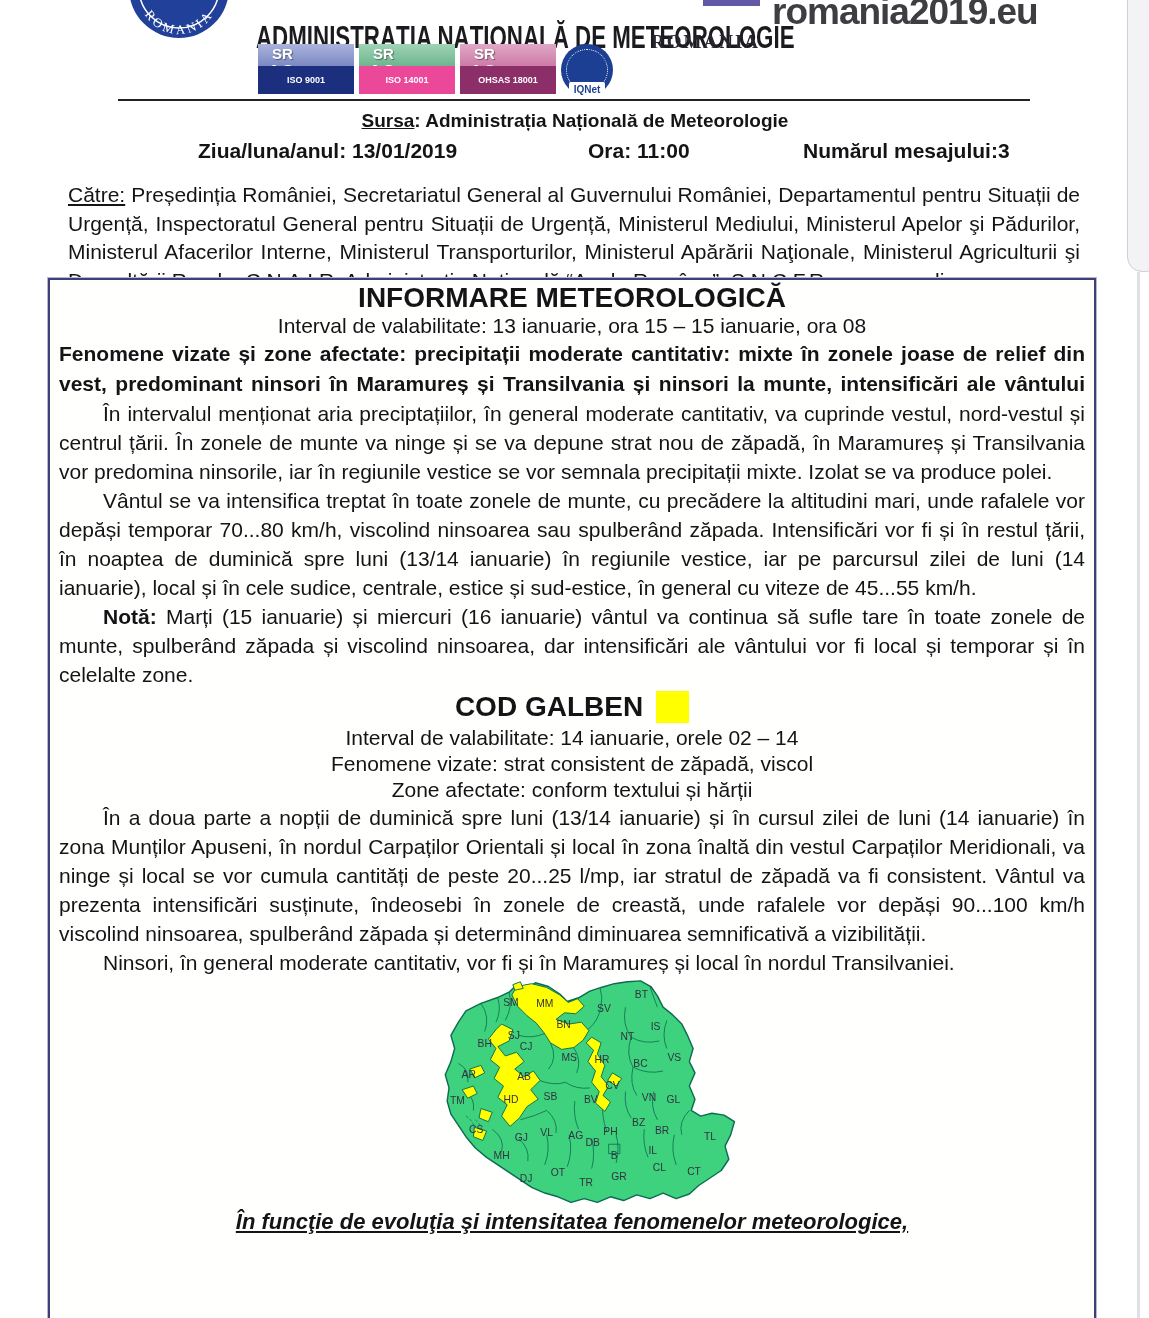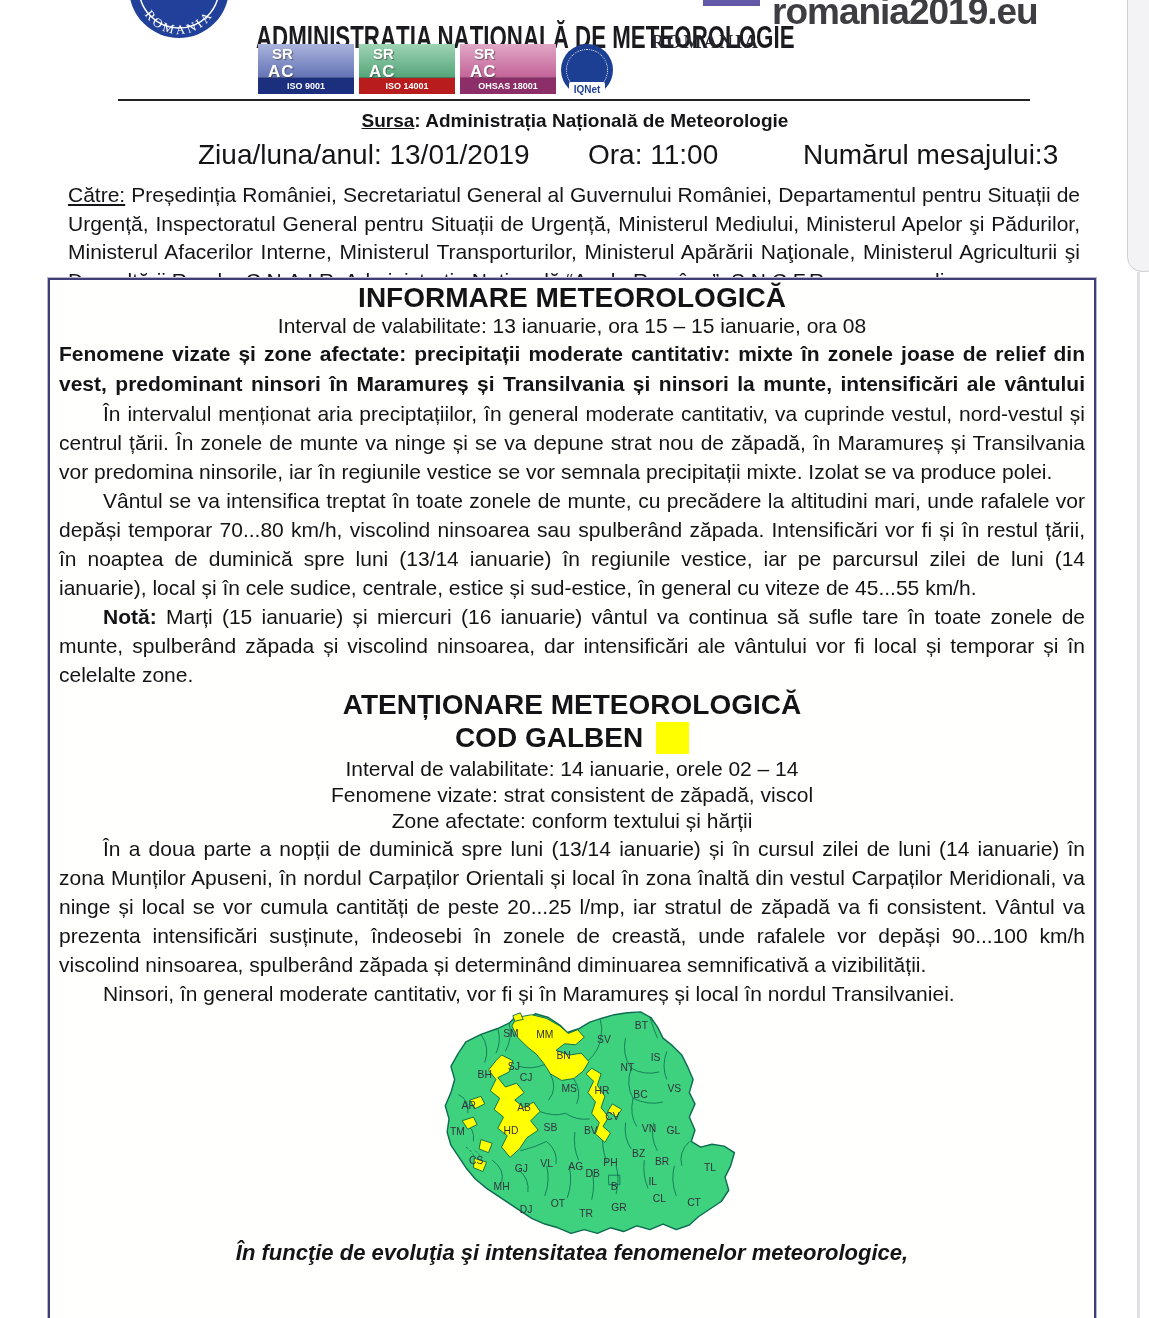--- a/index.html
+++ b/index.html
@@ -26,41 +26,41 @@
   .badges-row { position:absolute; left:258px; top:44px; display:flex; gap:5px; align-items:flex-start; }
   .cert-badge { width:49px; height:50px; position:relative; font-weight:bold; overflow:hidden;padding-left:47px; }
   .cert-top {
     position:absolute; left:0; right:0; top:0; bottom:12px;
     color:#fff; text-shadow:1px 1px 1px rgba(40,40,40,.55);
   }
   .cert-sr { position:absolute; left:14px; top:1px; font-size:15px; }
   .cert-ac { position:absolute; left:10px; top:18px; font-size:17px; letter-spacing:1px; }
   .cert-mid { position:absolute; left:0; right:0; bottom:12px; height:5px; background:rgba(20,20,40,.28); }
   .cert-bottom {
-    position:absolute; left:0; right:0; bottom:0; height:16px; font-size:9px; color:#fff;
+    position:absolute; left:0; right:0; bottom:0; height:28px; font-size:9px; color:#fff;
     display:flex; align-items:center; justify-content:center; white-space:nowrap;margin-top:43px;
   }
   .badge-blue  .cert-top { background:linear-gradient(180deg,#aab4dc,#5a6ab0); }
   .badge-blue  .cert-bottom { background:#1b2f7e; }
   .badge-green .cert-top { background:linear-gradient(180deg,#9fd4b4,#4a9e72); }
-  .badge-green .cert-bottom { background:#b91c1c; }
+  .badge-green .cert-bottom { background:#ec4899; }
   .badge-pink  .cert-top { background:linear-gradient(180deg,#e0a8c6,#c05a92); }
   .badge-pink  .cert-bottom { background:#8c2f68; }
   .iqnet-badge { width:52px; height:52px; border-radius:50%; background:#1c3f94; position:relative; }
   .iqnet-ring { position:absolute; inset:5px; border:1px dotted #fff; border-radius:50%; }
   .iqnet-center {
     position:absolute; left:8px; right:8px; top:19px; height:14px; background:#fff; border-radius:2px;
     display:flex; align-items:center; justify-content:center;
     font-size:10px; font-weight:bold; color:#1c3f94;margin-top:19px;
   }
   .header-rule { position:absolute; left:118px; top:99px; width:912px; height:2px; background:#222; }
   
   .sursa-line { position:absolute; left:120px; top:110px; width:910px; text-align:center; font-size:19px; font-weight:bold; }
   .u { text-decoration:underline; }
-  .meta-item { position:absolute; font-size:28px; font-weight:normal; white-space:nowrap; }
+  .meta-item { position:absolute; font-size:21px; font-weight:bold; white-space:nowrap; }
   .meta-date { left:198px; top:139px; }
   .meta-time { left:588px; top:139px; }
   .meta-num  { left:803px; top:139px; }
   .recipients {
     position:absolute; left:68px; top:181px; width:1012px;
     font-size:21px; line-height:28.5px; text-align:justify;
   }
   
   .doc-box {
     position:absolute; left:48px; top:278px; width:1048px; height:1044px;
@@ -69,21 +69,21 @@
   }
   .doc-title { text-align:center; font-size:28px; font-weight:bold; line-height:31px; margin:0; }
   .center-bold { text-align:center; font-weight:normal; font-size:21px; line-height:26px; }
   .fenomene { font-weight:bold; font-size:21px; line-height:30px; text-align:justify; text-align-last:justify; margin:0; }
   .body-p { font-size:21px; line-height:29px; text-align:justify; text-indent:44px; margin:0; }
   .cod-line { text-align:center; font-weight:bold; font-size:28px; line-height:34px; margin:1px 0; }
   .cod-swatch { display:inline-block; width:33px; height:32px; vertical-align:-7px; margin-left:13px; background:#ffff00; }
   .map-wrap { text-align:center; margin-top:2px; line-height:0; }
   svg.ro-map { width:352px; height:230px; }
   #county-labels text { font-size:11px; text-anchor:middle; font-family:"Liberation Sans",sans-serif; }
-  .footer-note { text-align:center; font-weight:bold; font-style:italic; font-size:22px; line-height:26px; margin:0; }
+  .footer-note { text-align:center; font-weight:bold; font-style:italic; font-size:22px; line-height:26px; margin:0;text-decoration:underline; }
   
   .scroll-thumb {
     position:absolute; left:1127px; top:-18px; width:32px; height:288px;
     background:#f3f3f5; border:1px solid #cfcfd6; border-radius:15px;
   }
   .scroll-track { position:absolute; left:1137px; top:272px; width:3px; height:1046px; background:#e1e1e5; }
 </style>
 </head>
 <body>
 
@@ -156,21 +156,20 @@
   </div>
 
   <div class="doc-box">
     <h1 class="doc-title">INFORMARE METEOROLOGICĂ</h1>
     <div class="center-bold">Interval de valabilitate: 13 ianuarie, ora 15 – 15 ianuarie, ora 08</div>
     <div class="fenomene">Fenomene vizate și zone afectate: precipitații moderate cantitativ: mixte în zonele joase de relief din vest, predominant ninsori în Maramureș și Transilvania și ninsori la munte, intensificări ale vântului</div>
     <p class="body-p">În intervalul menționat aria preciptațiilor, în general moderate cantitativ, va cuprinde vestul, nord-vestul și centrul țării. În zonele de munte va ninge și se va depune strat nou de zăpadă, în Maramureș și Transilvania vor predomina ninsorile, iar în regiunile vestice se vor semnala precipitații mixte. Izolat se va produce polei.</p>
     <p class="body-p">Vântul se va intensifica treptat în toate zonele de munte, cu precădere la altitudini mari, unde rafalele vor depăși temporar 70...80 km/h, viscolind ninsoarea sau spulberând zăpada. Intensificări vor fi și în restul țării, în noaptea de duminică spre luni (13/14 ianuarie) în regiunile vestice, iar pe parcursul zilei de luni (14 ianuarie), local și în cele sudice, centrale, estice și sud-estice, în general cu viteze de 45...55 km/h.</p>
     <p class="body-p"><b>Notă:</b><span> Marți (15 ianuarie) și miercuri (16 ianuarie) vântul va continua să sufle tare în toate zonele de munte, spulberând zăpada și viscolind ninsoarea, dar intensificări ale vântului vor fi local și temporar și în celelalte zone.</span></p>
 
-    <h1 class="doc-title">ATENȚIONARE METEOROLOGICĂ</h1>
     <div class="cod-line">
       <span>COD GALBEN</span><span id="cod-swatch" class="cod-swatch" style="background: rgb(255, 255, 0);"></span>
     </div>
     <div class="center-bold">Interval de valabilitate: 14 ianuarie, orele 02 – 14</div>
     <div class="center-bold">Fenomene vizate: strat consistent de zăpadă, viscol</div>
     <div class="center-bold">Zone afectate:  conform textului și hărții</div>
     <p class="body-p">În a doua parte a nopții de duminică spre luni (13/14 ianuarie) și în cursul zilei de luni (14 ianuarie) în zona Munților Apuseni, în nordul Carpaților Orientali și local în zona înaltă din vestul Carpaților Meridionali, va ninge și local se vor cumula cantități de peste 20...25 l/mp, iar stratul de zăpadă va fi consistent. Vântul va prezenta intensificări susținute, îndeosebi în zonele de creastă, unde rafalele vor depăși 90...100 km/h viscolind ninsoarea, spulberând zăpada și determinând diminuarea semnificativă a vizibilității.</p>
     <p class="body-p">Ninsori, în general moderate cantitativ, vor fi și în Maramureș și local în nordul Transilvaniei.</p>
 
     <div class="map-wrap">

